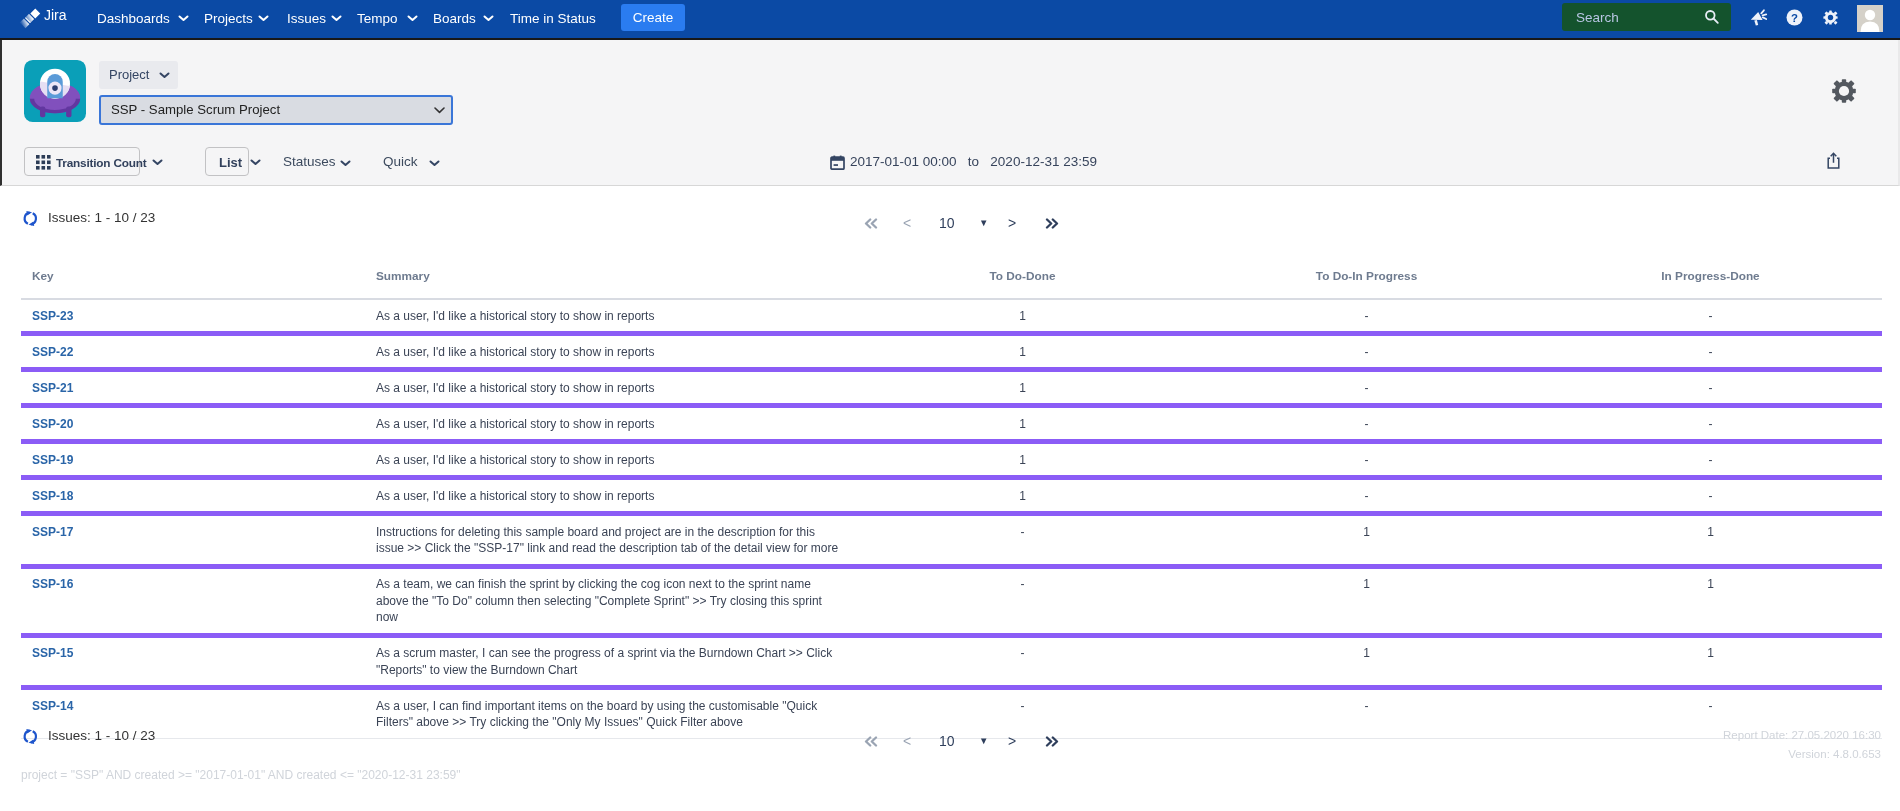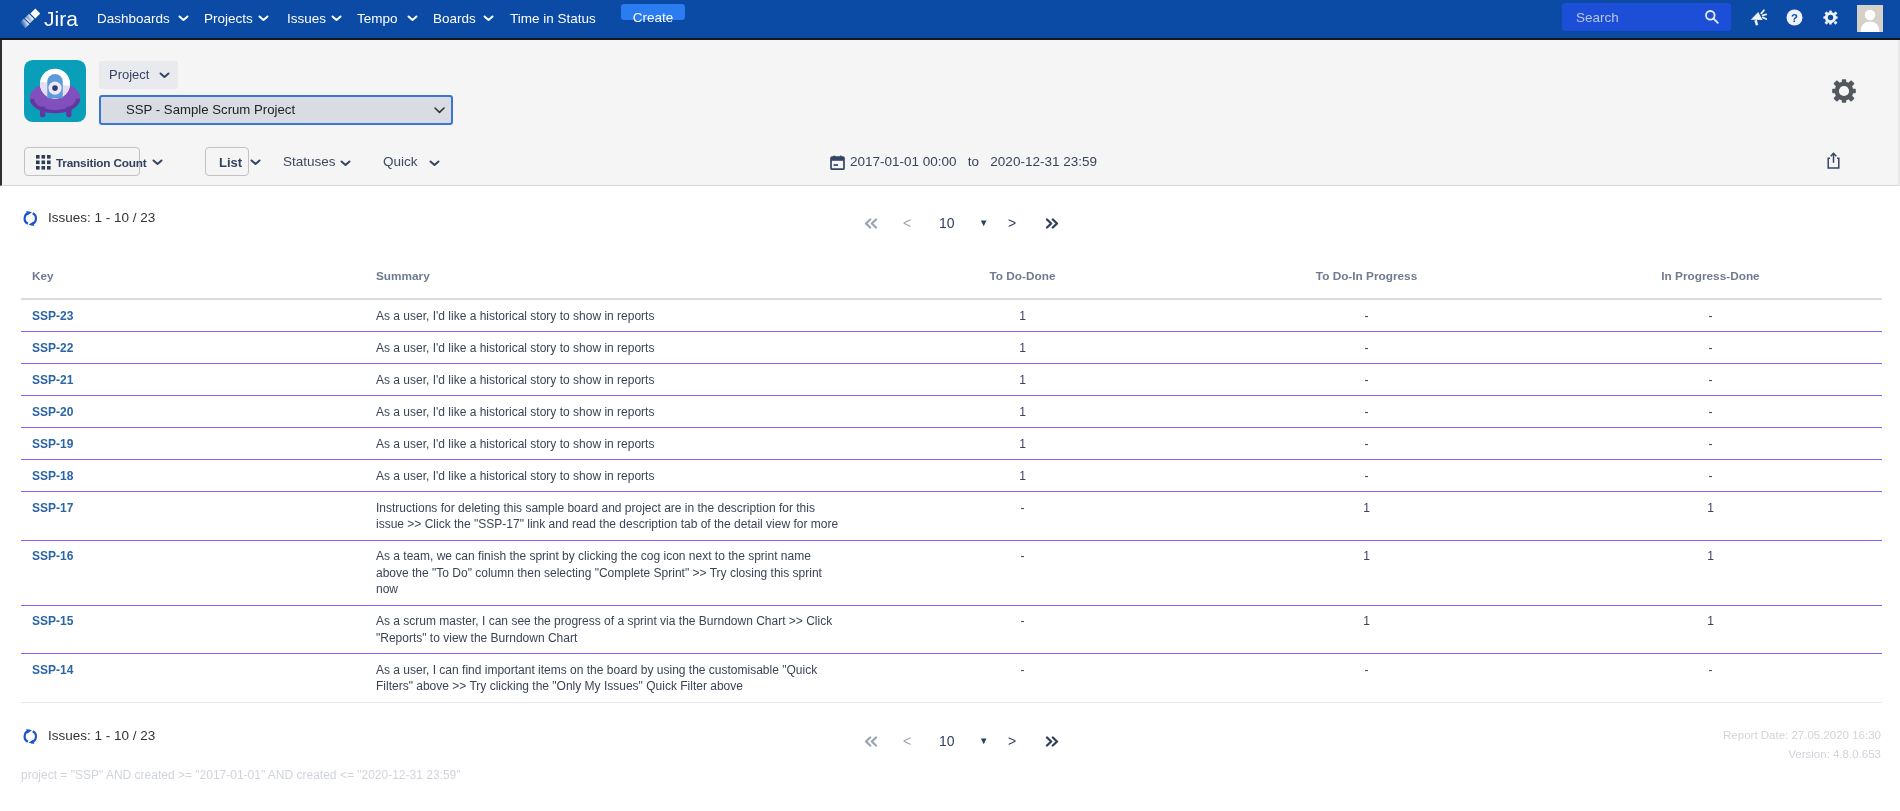--- a/index.html
+++ b/index.html
@@ -3,44 +3,44 @@
 <meta charset="utf-8">
 <style>
 * { margin:0; padding:0; box-sizing:border-box; }
 html,body { width:1900px; height:811px; background:#fff; font-family:"Liberation Sans", sans-serif; overflow:hidden; }
 #page { position:relative; width:1900px; height:811px; }
 .abs { position:absolute; }
 
 
 #nav { position:absolute; left:0; top:0; width:1900px; height:40px; background:#0b4aa5; border-bottom:2px solid #181818; }
 #nav .item { position:absolute; top:10.5px; font-size:13.5px; color:#fff; white-space:nowrap; }
-#jiratext { position:absolute; left:44px; top:7px; font-size:21px; color:#fff; }
-#create { position:absolute; left:621px; top:4px; width:64px; height:16px; background:#2a7cf0; border-radius:3px; color:#fff; font-size:13.5px; text-align:center; line-height:27px; }
-#search { position:absolute; left:1562px; top:3px; width:169px; height:28px; background:#1d4ed8; border-radius:3px; }
+#jiratext { position:absolute; left:44px; top:7px; font-size:14px; color:#fff; }
+#create { position:absolute; left:621px; top:4px; width:64px; height:27px; background:#2a7cf0; border-radius:3px; color:#fff; font-size:13.5px; text-align:center; line-height:27px; }
+#search { position:absolute; left:1562px; top:3px; width:169px; height:28px; background:#14532d; border-radius:3px; }
 #search span { position:absolute; left:14px; top:7px; font-size:13.5px; color:#b9c6e4; }
 
 
 #toolbar { position:absolute; left:0; top:40px; width:1900px; height:146px; background:#f5f5f6; border-left:2px solid #2f2f2f; border-right:2px solid #e9e9ea; border-bottom:1px solid #d7d7d7; }
 #projbtn { position:absolute; left:97px; top:21px; height:28px; width:79px; background:#e9eaee; border-radius:3px; color:#344563; font-size:13px; line-height:28px; padding-left:10px; }
-#projsel { position:absolute; left:97px; top:55px; width:354px; height:30px; background:#d9dce2; border:2px solid #3a76d8; border-radius:3px; color:#222; font-size:13.2px; line-height:26px; padding-left:25px; }
+#projsel { position:absolute; left:97px; top:55px; width:354px; height:30px; background:#d9dce2; border:2px solid #3a76d8; border-radius:3px; color:#222; font-size:13.2px; line-height:26px; padding-left:10px; }
 .tbtn { position:absolute; top:107px; height:29px; border:1px solid #c2c2c4; border-radius:4px; font-weight:bold; font-size:12.5px; color:#32415c; white-space:nowrap; }
 #transbtn { left:22px; width:116px; }
 #listbtn { left:203px; width:44px; }
 .tlink { position:absolute; top:114px; font-size:13.5px; color:#3c4a5e; }
 #dates { position:absolute; top:114px; left:848px; font-size:13.5px; color:#37445c; white-space:pre; }
 
 
 .issuesline { position:absolute; font-size:13.5px; color:#333; }
 .pgfirst,.pgprev { position:absolute; color:#9aa4b3; font-size:14px; }
 .pgdark { position:absolute; color:#2f3f5c; font-size:14px; }
 
 
 #tbl { position:absolute; left:21px; top:262px; width:1861px; border-collapse:collapse; table-layout:fixed; }
 #tbl th { font-size:11.8px; font-weight:bold; color:#6e7b8f; line-height:16px; padding:6px 10px 14px 11px; text-align:left; border-bottom:2px solid #d8dbe2; }
-#tbl td { font-size:12px; color:#3b4456; padding:7.5px 10px 7px 11px; border-bottom:1px solid #8b5cf6; vertical-align:top; line-height:16.5px; white-space:nowrap; }
+#tbl td { font-size:12px; color:#3b4456; padding:7.5px 10px 7px 11px; border-bottom:5px solid #8b5cf6; vertical-align:top; line-height:16.5px; white-space:nowrap; }
 #tbl td.key { color:#2a65a8; font-weight:bold; }
 #tbl th.num, #tbl td.num { text-align:center; }
 #tbl tr.last td { border-bottom:1px solid #e6e8ec; }
 .foot { position:absolute; font-size:11.5px; color:#d0d4da; }
 </style>
 </head>
 <body>
 <div id="page">
 
   <div id="nav">

